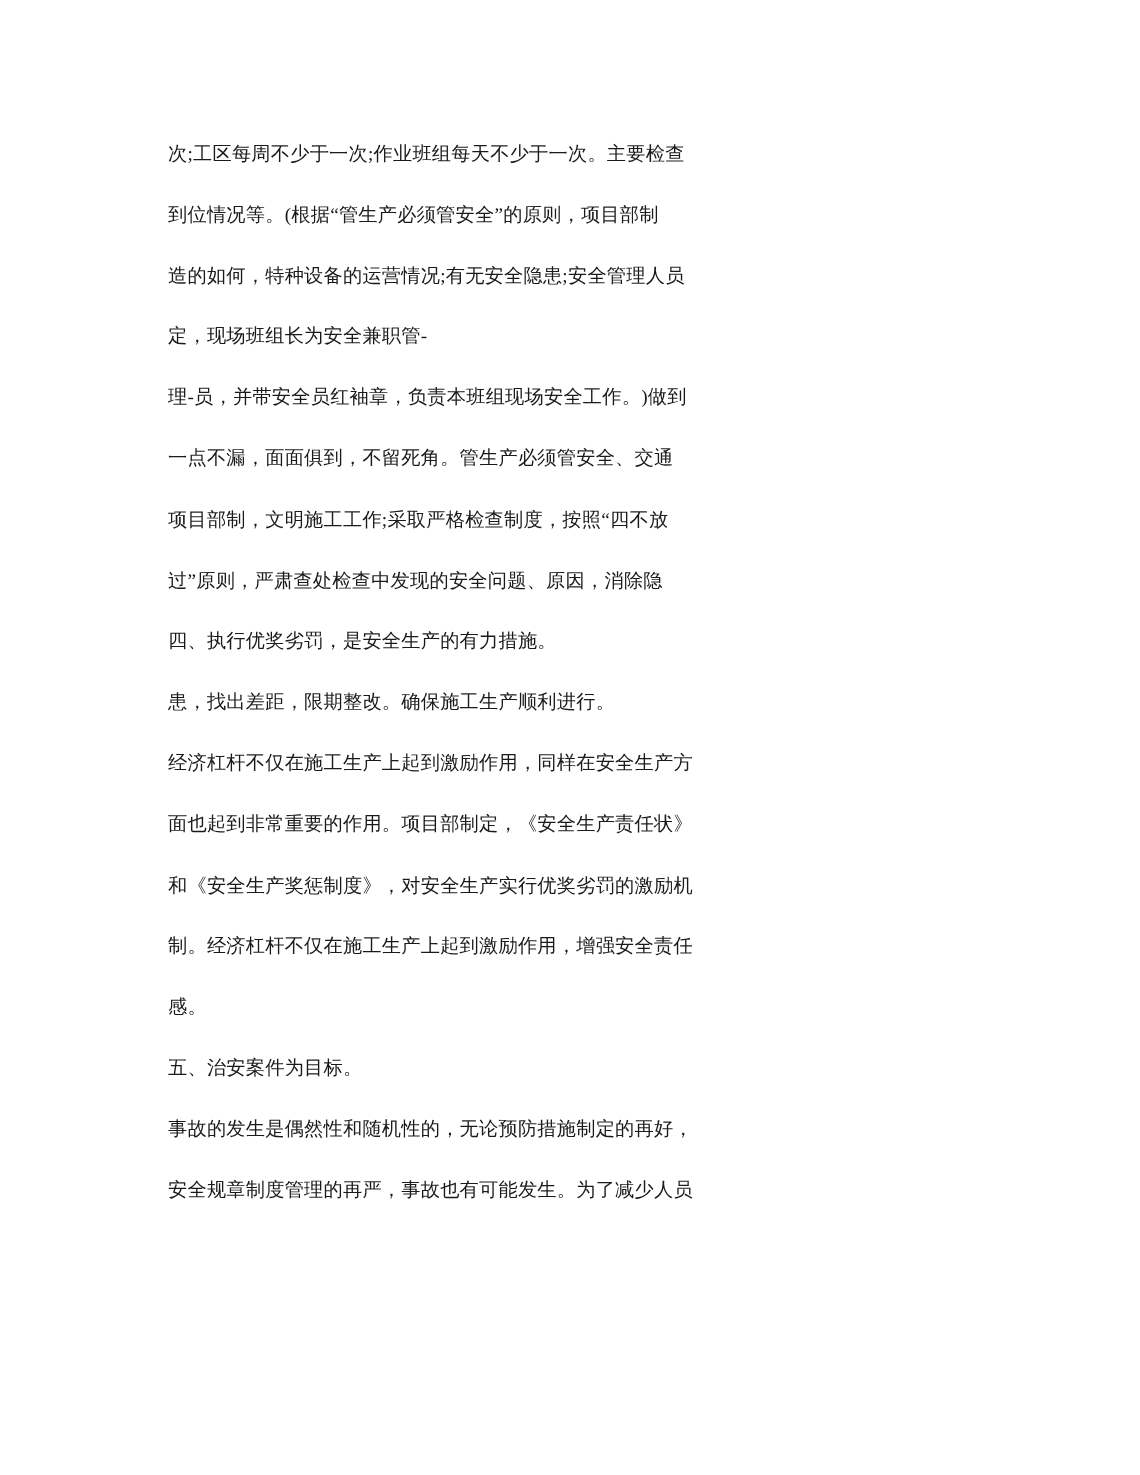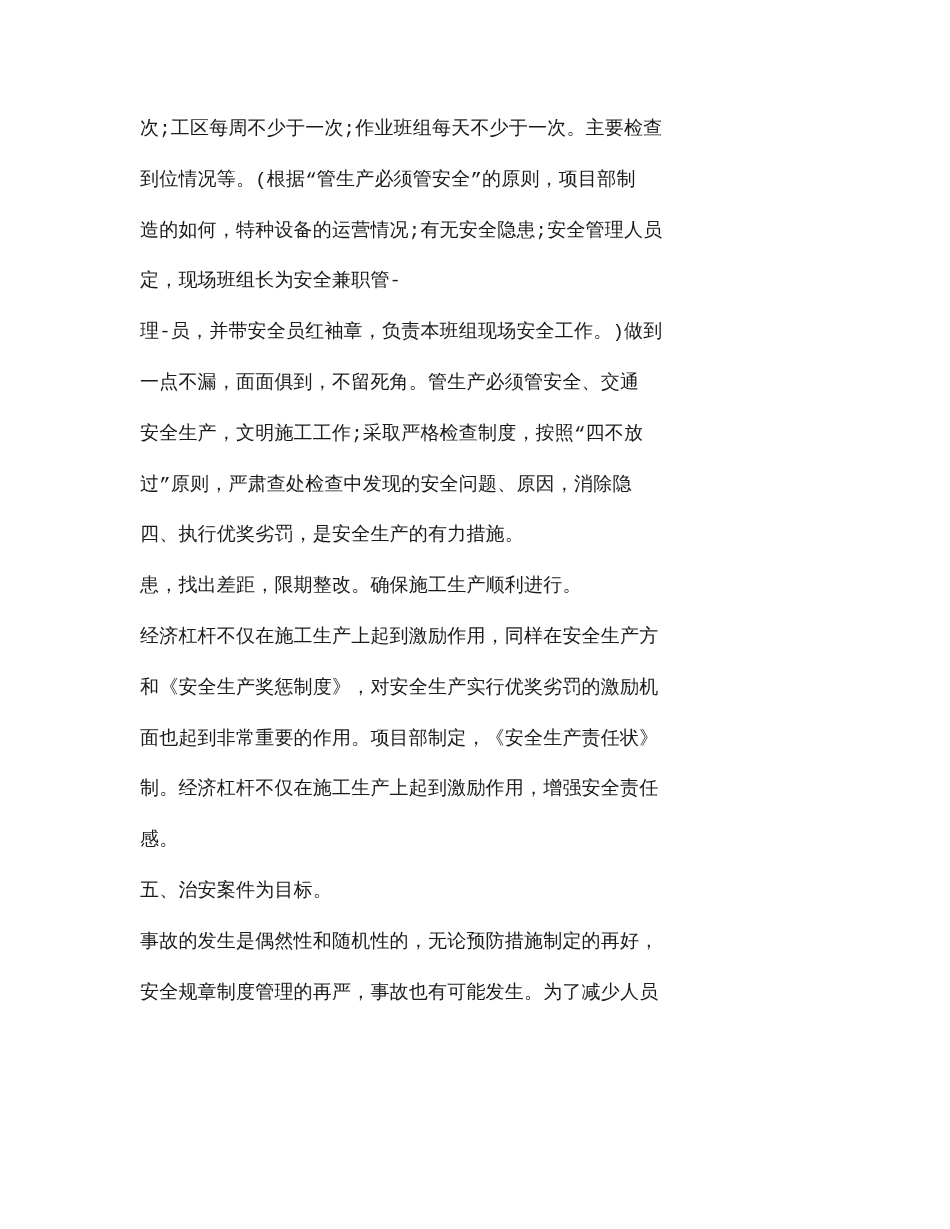--- a/index.html
+++ b/index.html
@@ -1,41 +1,41 @@
 <!DOCTYPE html>
 <html><head>
 <meta charset="utf-8">
 <style>
   html, body { margin: 0; padding: 0; background: #ffffff; }
   body { width: 950px; height: 1229px; overflow: hidden; position: relative; }
   .page {
     position: absolute; left: 140px; top: 104px; width: 690px;
-    font-family: Liberation Mono, monospace;
-    font-size: 19px; color: #1a1a1a;
+    font-family: Liberation Serif, serif;
+    font-size: 16px; color: #1a1a1a;
   }
   .line {
     height: 50.8px; line-height: 50.8px; white-space: nowrap;
     letter-spacing: 0.2px;
   }
 </style>
 </head>
 <body>
 
 <div class="page">
   <div class="line">次;工区每周不少于一次;作业班组每天不少于一次。主要检查</div>
   <div class="line">到位情况等。(根据“管生产必须管安全”的原则，项目部制</div>
   <div class="line">造的如何，特种设备的运营情况;有无安全隐患;安全管理人员</div>
   <div class="line">定，现场班组长为安全兼职管-</div>
   <div class="line">理-员，并带安全员红袖章，负责本班组现场安全工作。)做到</div>
   <div class="line">一点不漏，面面俱到，不留死角。管生产必须管安全、交通</div>
-  <div class="line">安全生产，文明施工工作;采取严格检查制度，按照“四不放</div>
+  <div class="line">项目部制，文明施工工作;采取严格检查制度，按照“四不放</div>
   <div class="line">过”原则，严肃查处检查中发现的安全问题、原因，消除隐</div>
   <div class="line">四、执行优奖劣罚，是安全生产的有力措施。</div>
   <div class="line">患，找出差距，限期整改。确保施工生产顺利进行。</div>
   <div class="line">经济杠杆不仅在施工生产上起到激励作用，同样在安全生产方</div>
+  <div class="line">面也起到非常重要的作用。项目部制定，《安全生产责任状》</div>
   <div class="line">和《安全生产奖惩制度》，对安全生产实行优奖劣罚的激励机</div>
-  <div class="line">面也起到非常重要的作用。项目部制定，《安全生产责任状》</div>
   <div class="line">制。经济杠杆不仅在施工生产上起到激励作用，增强安全责任</div>
   <div class="line">感。</div>
   <div class="line">五、治安案件为目标。</div>
   <div class="line">事故的发生是偶然性和随机性的，无论预防措施制定的再好，</div>
   <div class="line">安全规章制度管理的再严，事故也有可能发生。为了减少人员</div>
 </div>
 
 </body></html>

